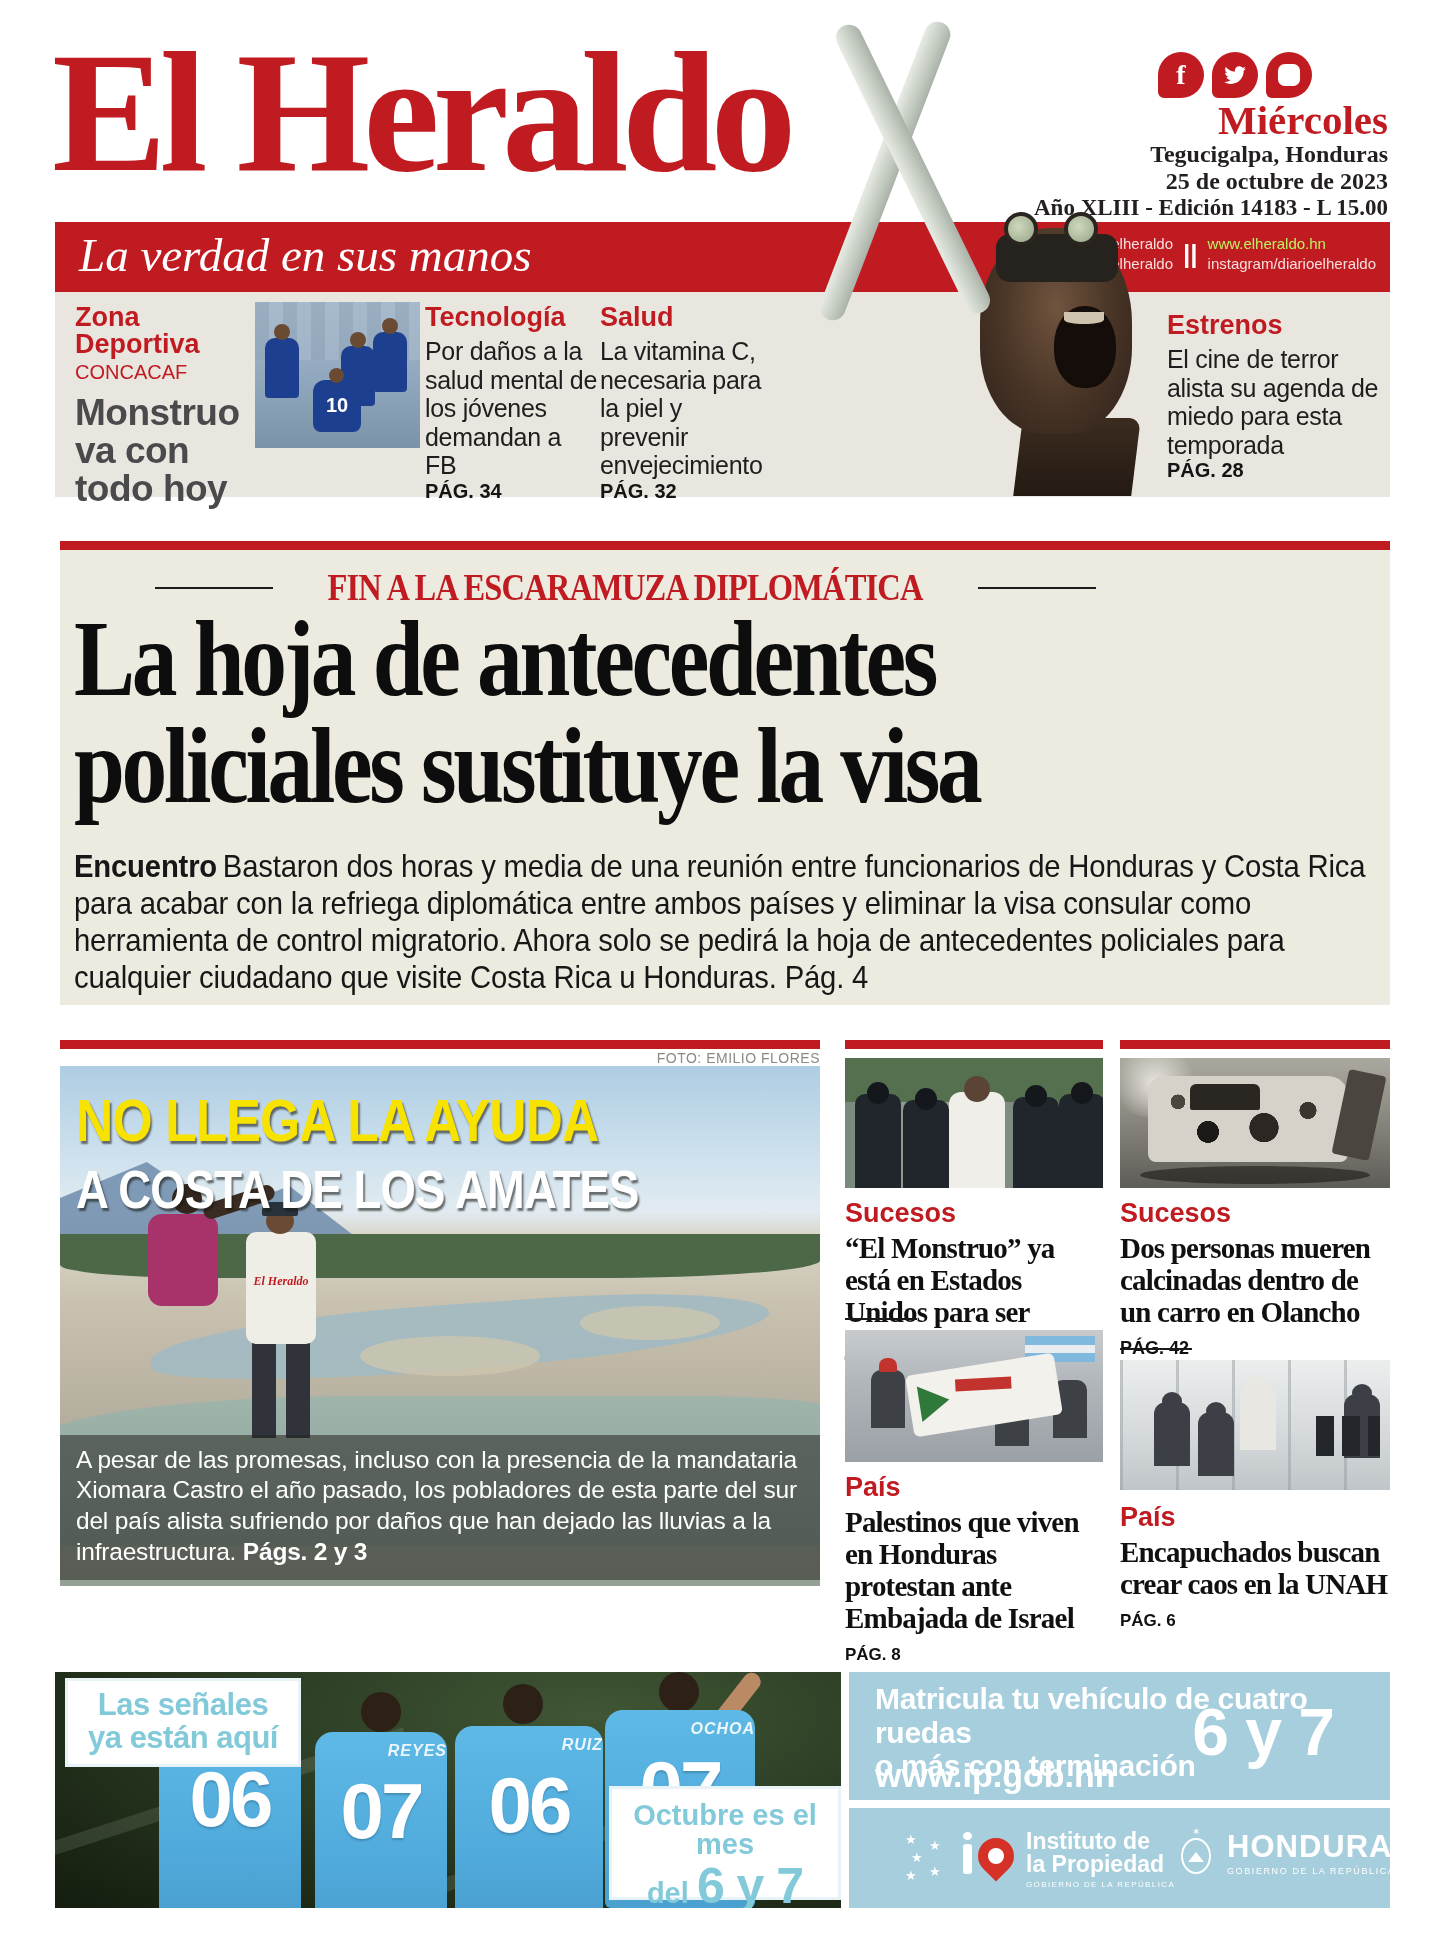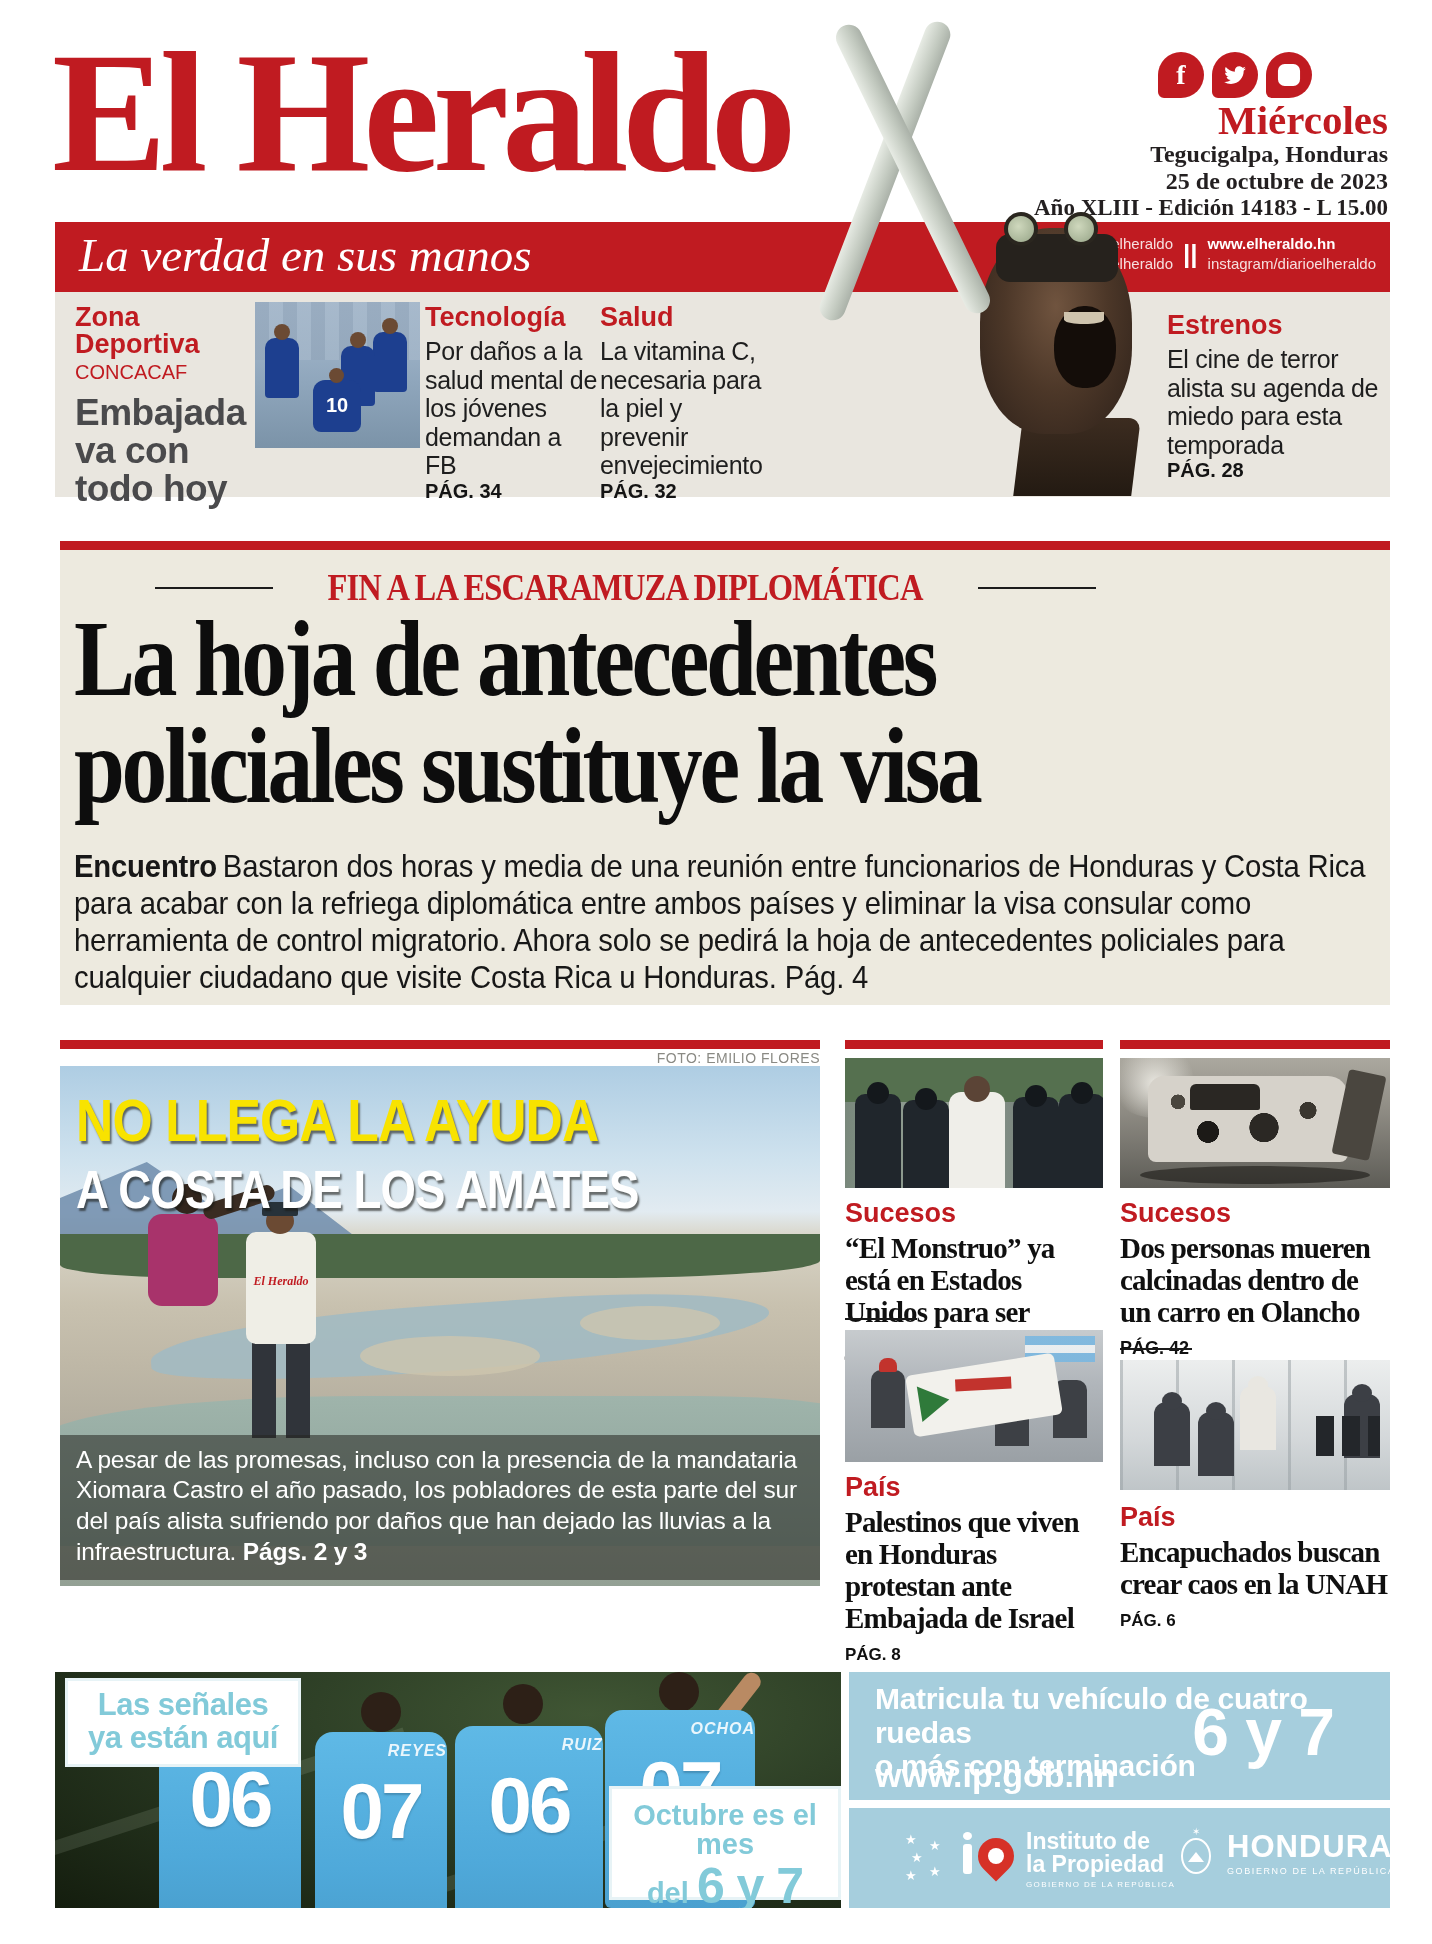--- a/index.html
+++ b/index.html
@@ -31,21 +31,21 @@
   
   .banner { position:absolute; left:55px; right:42px; top:222px; height:70px;
             background:var(--red,#c01b21); z-index:4; }
   .tagline { position:absolute; left:24px; top:0; height:70px; line-height:66px;
              font-family:"Liberation Serif", serif; font-style:italic; color:#fff; font-size:47px; }
   .banner-links { position:absolute; right:14px; top:12px; display:flex; align-items:center; gap:10px;
                   color:#f6dfdf; font-size:15px; }
   .banner-links .colA { text-align:right; line-height:1.35; }
   .banner-links .sep { font-size:26px; font-weight:700; color:#fff; }
   .banner-links .colB { text-align:left; line-height:1.35; }
-  .banner-links .www { font-weight:700; color:#ffffff; }
+  .banner-links .www { font-weight:400; color:#bef264; }
 
   
   .figure { position:absolute; left:952px; top:228px; width:218px; height:268px; z-index:5; }
   .fg-head { position:absolute; left:28px; top:0; width:152px; height:206px;
              background:radial-gradient(ellipse at 50% 38%, #70543f 0%, #4c3728 48%, #2c2019 100%);
              border-radius:46% 46% 42% 42%; }
   .fg-goggles { position:absolute; left:44px; top:6px; width:122px; height:48px;
                 background:#26221d; border-radius:14px; }
   .fg-lens { position:absolute; top:-16px; width:34px; height:34px; border-radius:50%;
              background:radial-gradient(circle at 40% 40%, #cfd8bd, #96a487); border:4px solid #2a261f; }
@@ -310,21 +310,21 @@
     </div>
     <div class="fg-goggles"></div>
     <div class="fg-lens l"></div>
     <div class="fg-lens r"></div>
   </div>
 
   <div class="strip">
     <div class="teaser1">
       <div class="t-section">Zona Deportiva</div>
       <div class="t-sub">CONCACAF</div>
-      <div class="t-big">Embajada va con todo hoy</div>
+      <div class="t-big">Monstruo va con todo hoy</div>
     </div>
 
     <div class="photo-motagua">
       <div class="mp-fan"></div>
       <div class="mp-player" style="left:10px;top:36px;"></div>
       <div class="mp-player" style="left:118px;top:30px;"></div>
       <div class="mp-player" style="left:86px;top:44px;"></div>
       <div class="mp-kneel">
         <div class="mp-num">10</div>
       </div>

